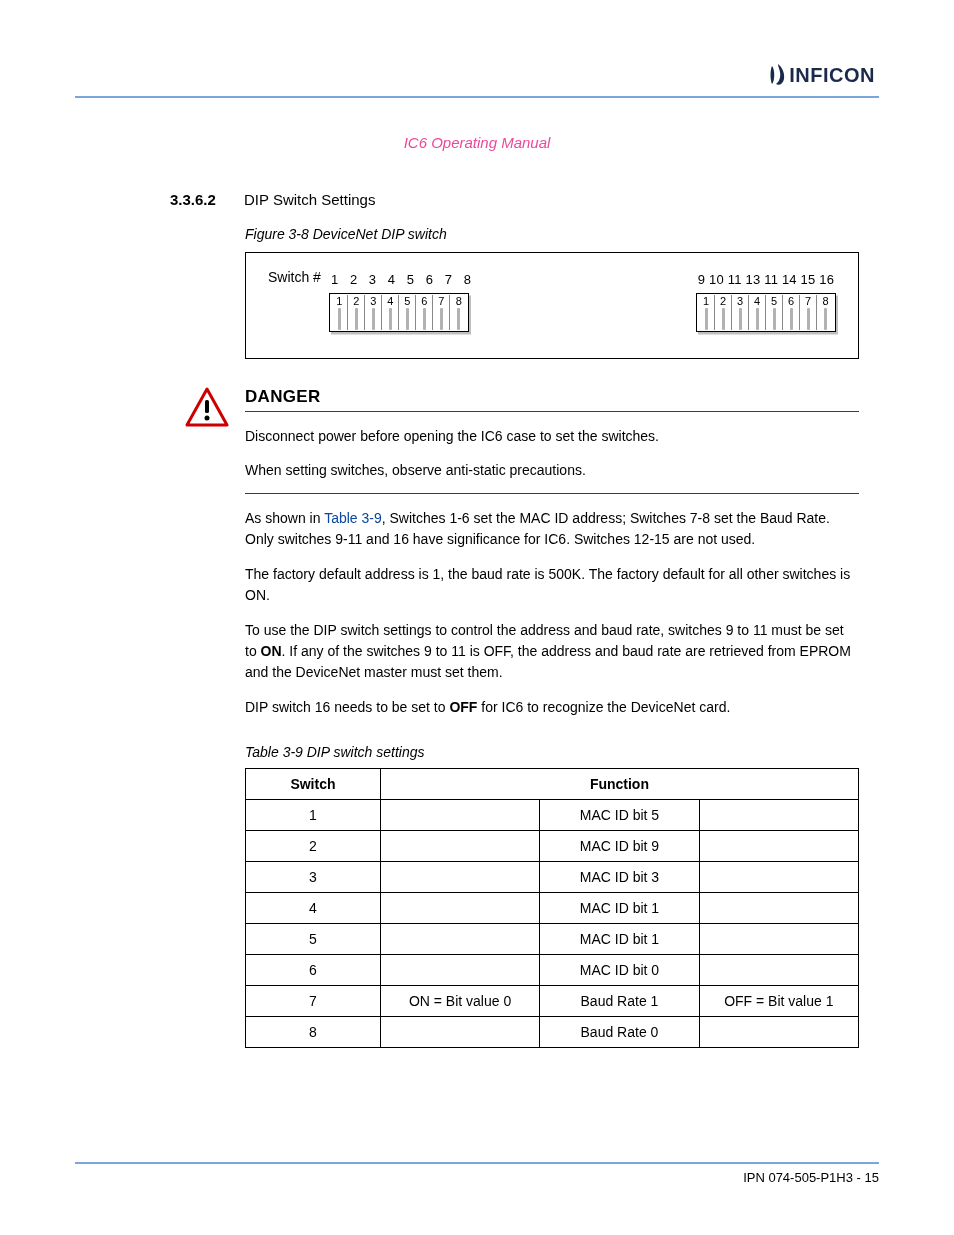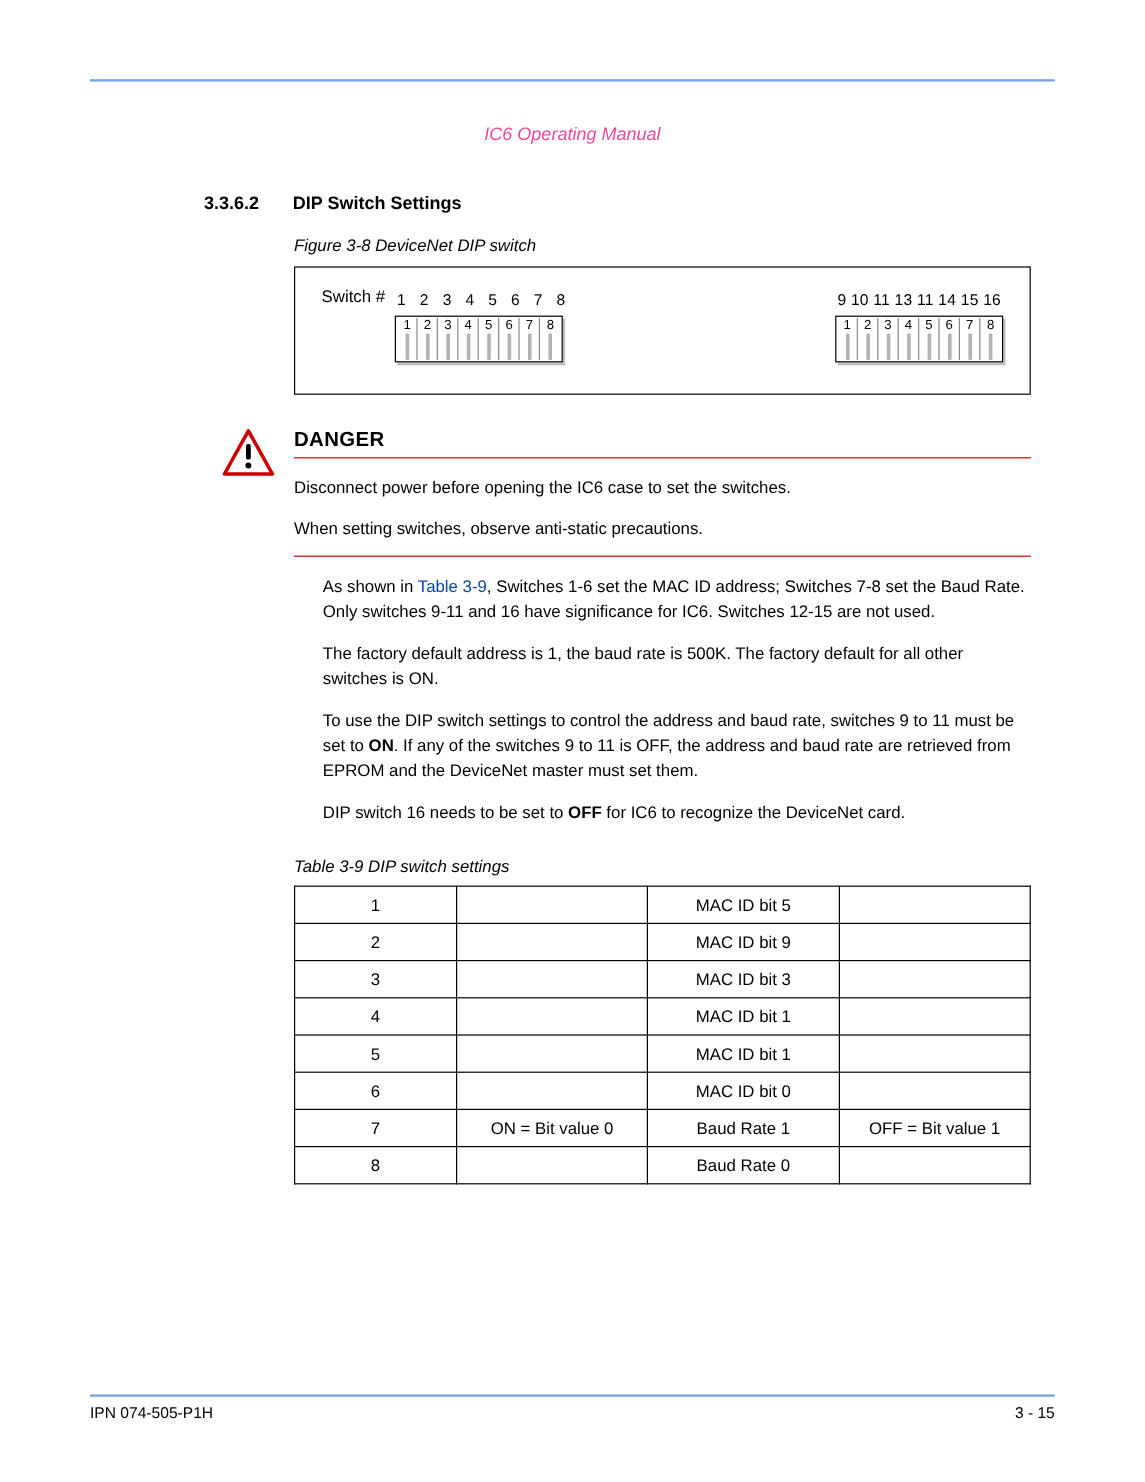--- a/index.html
+++ b/index.html
@@ -53,21 +53,21 @@
     gap: 14px;
   }
   
   .sec-num {
     font-weight: 700;
     font-size: 15px;
     width: 60px;
     margin-left: -75px;
     text-align: left;
   }
-  .sec-title { font-weight: 700; font-size: 15px; text-align: center; }
+  .sec-title { font-weight: 400; font-size: 15px; text-align: center; }
 
   .fig-caption { font-style: italic; font-size: 14px; margin-top: 18px; }
 
   .dip-figure {
     border: 1.5px solid #000;
     margin-top: 10px;
     padding: 18px 22px 26px 22px;
     width: 100%;
     background: #fff;
   }
@@ -104,21 +104,21 @@
   }
 
   .danger-block { display: flex; gap: 16px; margin-top: 28px; }
   .danger-triangle { flex: 0 0 auto; }
   .danger-body { flex: 1; }
   .danger-heading-line { border-bottom: 1.5px solid #c00; padding-bottom: 4px; margin-bottom: 14px; }
   .danger-heading { font-weight: 700; font-size: 17px; letter-spacing: 0.3px; }
   .danger-body p { font-size: 14px; line-height: 1.45; margin-bottom: 14px; }
   .danger-bottom-line { border-top: 1.5px solid #c00; margin-top: -2px; }
 
-  .body-text p { font-size: 14px; line-height: 1.5; margin-top: 14px; margin-left: 24px; }
+  .body-text p { font-size: 14px; line-height: 1.5; margin-top: 14px; }
   .bold { font-weight: 700; }
 
   .tbl-caption { font-style: italic; font-size: 14px; margin-top: 26px; margin-bottom: 8px; }
 
   table.switch-table {
     border-collapse: collapse;
     width: 100%;
     font-size: 14px;
   }
   table.switch-table th, table.switch-table td {
@@ -130,29 +130,38 @@
   table.switch-table th { font-weight: 700; }
 
   .footer {
     position: absolute;
     bottom: 50px;
     left: 75px;
     right: 75px;
   }
   .footer-row {
     display: flex;
-    justify-content: space-between;
+    justify-content: flex-end;
     font-size: 13px;
     margin-top: 6px;
   }
 </style>
 </head>
 <body>
 
 <div class="page">
+  <div class="header">
+    <div class="logo">
+      <svg width="18" height="22" viewBox="0 0 18 22">
+        <path d="M4 2 C 2 6, 2 16, 4 20 C 7 17, 7 5, 4 2 Z" fill="#1a2a4a"></path>
+        <path d="M10 0 C 14 3, 17 9, 16 15 C 15 20, 11 22, 8 20 C 11 18, 13 13, 12 8 C 11 4, 10 2, 10 0 Z" fill="#1a2a4a"></path>
+      </svg>
+      <span class="logo-text">INFICON</span>
+    </div>
+  </div>
   <hr class="hr-top">
 
   <div class="doc-title-area">
     <div class="doc-title">IC6 Operating Manual</div>
   </div>
 
   <div class="content">
 
     <div class="section-num-row">
       <span class="sec-num">3.3.6.2</span>
@@ -287,20 +296,24 @@
       </p>
       <p>
         <span>DIP switch 16 needs to be set to </span><span class="bold">OFF</span><span> for IC6 to recognize the DeviceNet card.</span>
       </p>
     </div>
 
     <div class="tbl-caption">Table 3-9 DIP switch settings</div>
 
     <table class="switch-table">
       <tbody>
+          <tr>
+        <th>Switch</th>
+        <th colspan="3">Function</th>
+      </tr>
       <tr>
             <td>1</td>
             <td style="width:26%;"></td>
             <td style="width:26%;">MAC ID bit 5</td>
             <td style="width:26%;"></td>
           </tr>
       <tr>
             <td>2</td>
             <td></td>
             <td>MAC ID bit 9</td>

